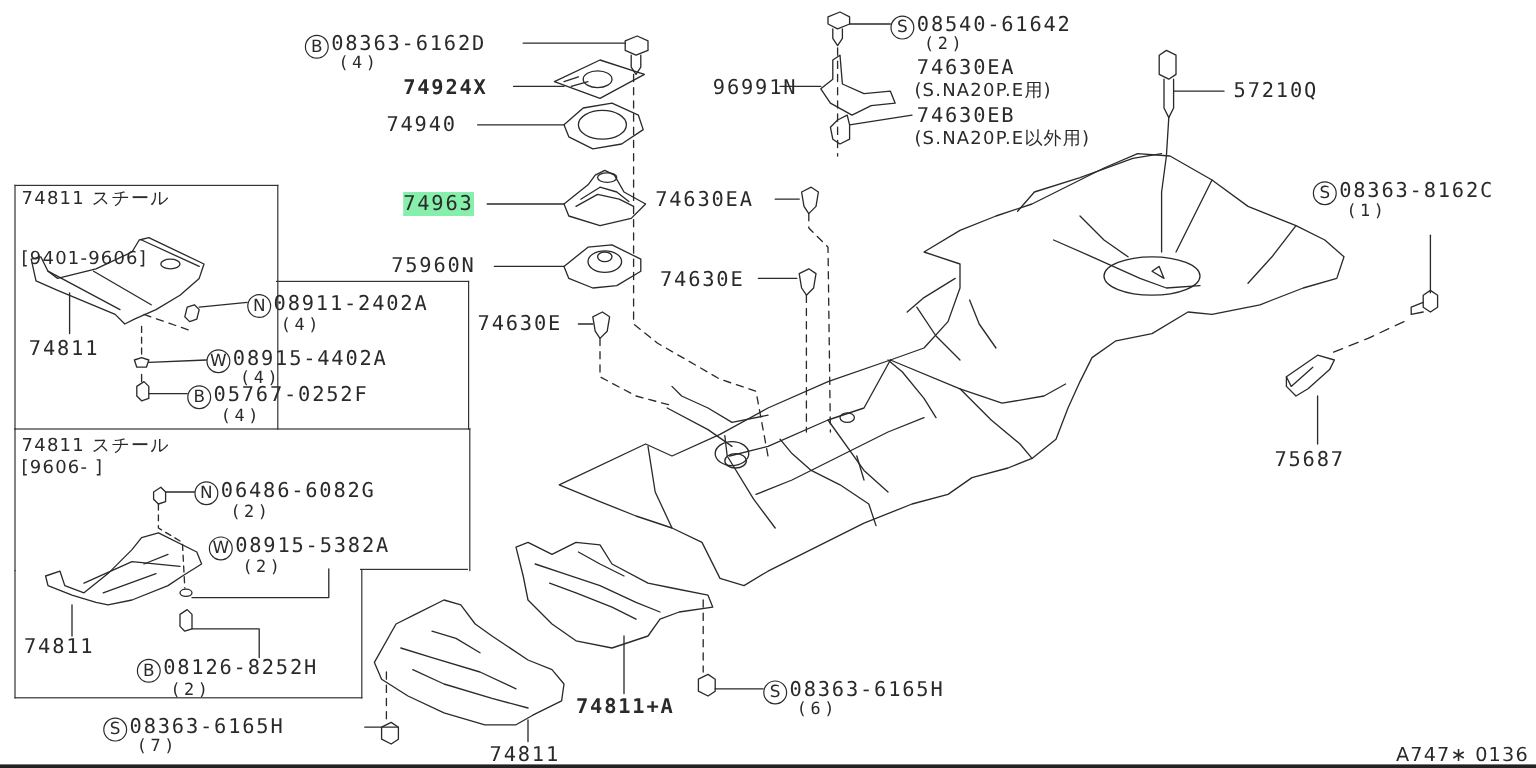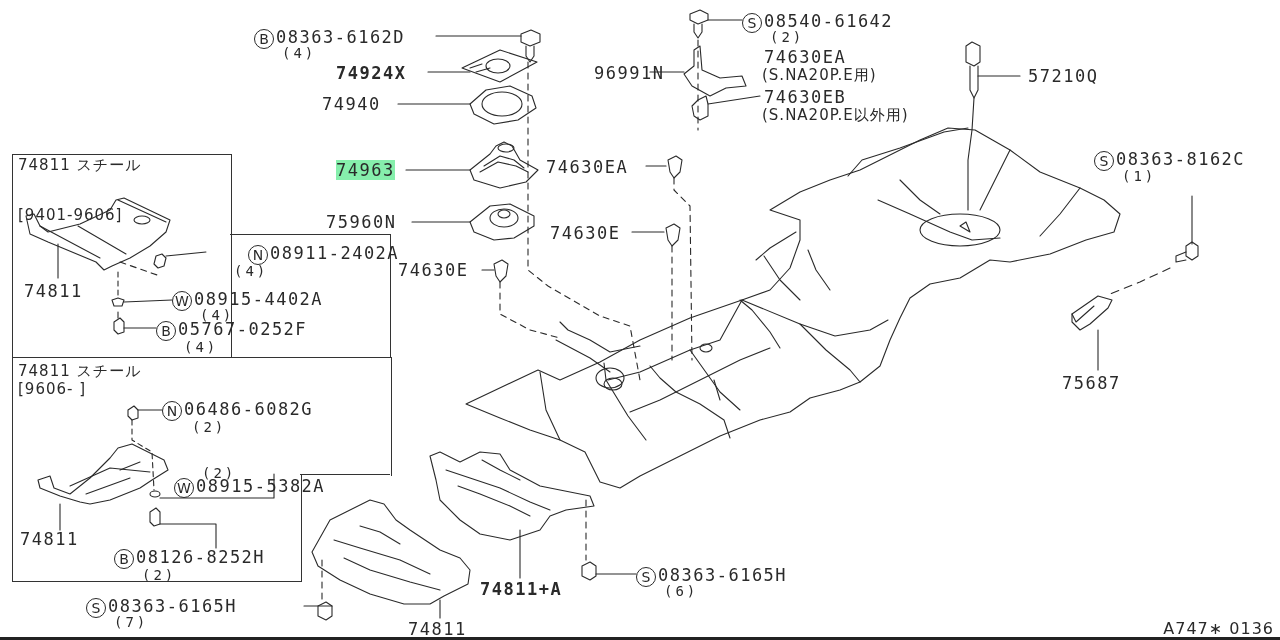--- a/index.html
+++ b/index.html
@@ -190,21 +190,21 @@
   <div class="box" style="left:12px; top:154px; width:218px; height:203px; border-bottom:none;"></div>
   <div class="box" style="left:230px; top:234px; width:160px; height:123px; border-left:none; border-bottom:none;"></div>
   <div class="box" style="left:12px; top:357px; width:378px; height:118px; border-bottom:none;"></div>
   <div class="box" style="left:12px; top:475px; width:288px; height:106px; border-top:none;"></div>
   <div class="box" style="left:300px; top:474px; width:90px; height:1px; border:none; border-top:1px solid #333;"></div>
 
   <div class="note" style="left:18px; top:156px;">74811 スチール</div>
   <div class="note" style="left:18px; top:174px;margin-top:32px;">[9401-9606]</div>
   <div class="lbl" style="left:24px; top:282px;">74811</div>
 
-  <div class="lbl" style="left:206px; top:244px;margin-left:42px;">
+  <div class="lbl" style="left:206px; top:244px;">
     <span class="pfx">N</span><span>08911-2402A</span>
   </div>
   <div class="qty" style="left:234px; top:264px;">(4)</div>
 
   <div class="lbl" style="left:172px; top:290px;">
     <span class="pfx">W</span><span>08915-4402A</span>
   </div>
   <div class="qty" style="left:200px; top:308px;">(4)</div>
 
   <div class="lbl" style="left:156px; top:320px;">
@@ -214,21 +214,21 @@
 
   <div class="note" style="left:18px; top:362px;">74811 スチール</div>
   <div class="note" style="left:18px; top:380px;">[9606-     ]</div>
   <div class="lbl" style="left:20px; top:530px;">74811</div>
 
   <div class="lbl" style="left:162px; top:400px;">
     <span class="pfx">N</span><span>06486-6082G</span>
   </div>
   <div class="qty" style="left:192px; top:420px;">(2)</div>
 
-  <div class="lbl" style="left:174px; top:446px;margin-top:31px;">
+  <div class="lbl" style="left:174px; top:446px;">
     <span class="pfx">W</span><span>08915-5382A</span>
   </div>
   <div class="qty" style="left:202px; top:466px;">(2)</div>
 
   <div class="lbl" style="left:114px; top:548px;">
     <span class="pfx">B</span><span>08126-8252H</span>
   </div>
   <div class="qty" style="left:142px; top:568px;">(2)</div>
 
   <div class="lbl" style="left:254px; top:28px;">

